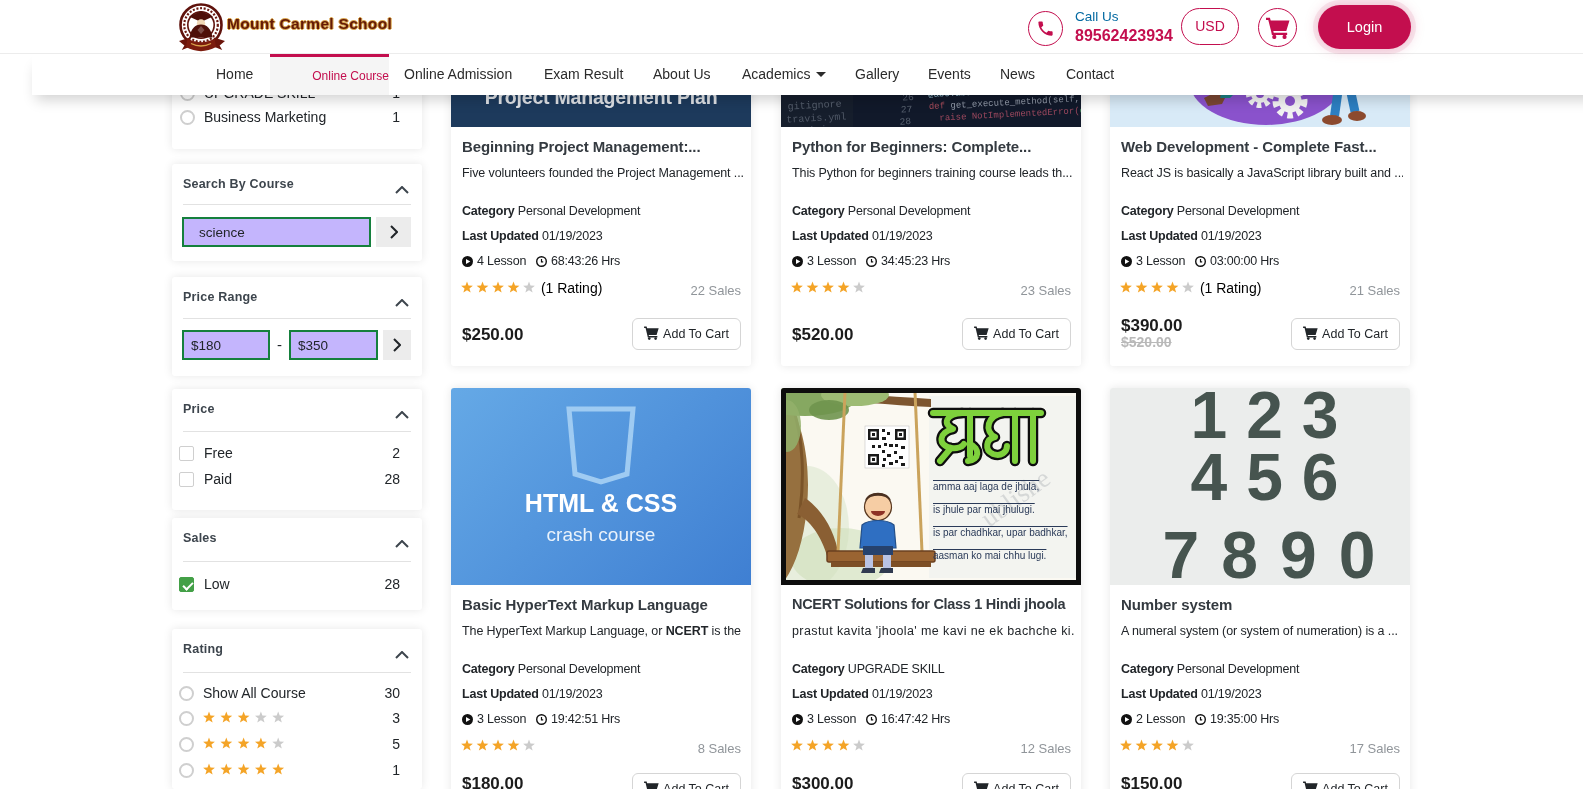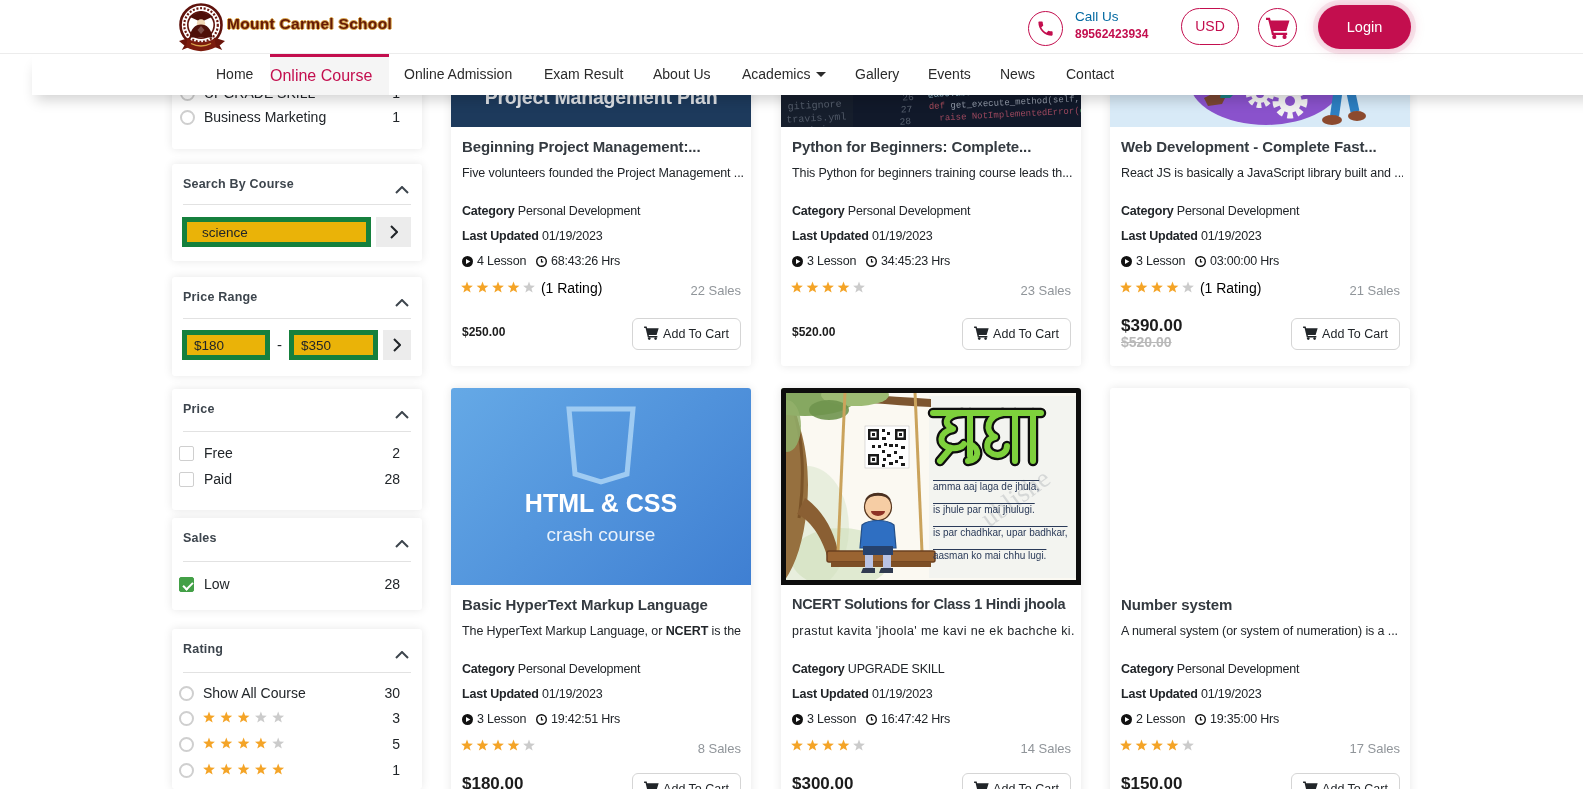--- a/index.html
+++ b/index.html
@@ -5,58 +5,58 @@
 * { margin:0; padding:0; box-sizing:border-box; }
 html,body { width:1583px; height:789px; overflow:hidden; }
 body { font-family:"Liberation Sans", sans-serif; background:#fff; position:relative; }
 .abs { position:absolute; }
 
 
 #header { position:absolute; left:0; top:0; width:1583px; height:54px; background:#fff; border-bottom:1px solid #ececec; z-index:30; }
 #nav { position:absolute; left:0; top:54px; width:1583px; height:41px; background:#fff; box-shadow:0 9px 14px -4px rgba(0,0,0,.18); z-index:29;margin-left:32px; }
 .navitem { position:absolute; top:0; height:41px; line-height:41px; font-size:14px; color:#2b2b2b; white-space:nowrap; }
 #tab-active { position:absolute; left:238px; top:0; width:119px; height:41px; background:#f5f5f5; border-top:3px solid #c30e4e; }
-#tab-active span { display:block; line-height:38px; font-size:16px; color:#c30e4e; text-align:left; }
+#tab-active span { display:block; line-height:38px; font-size:12px; color:#c30e4e; text-align:right; }
 .caret-down { display:inline-block; width:0; height:0; border-left:5px solid transparent; border-right:5px solid transparent; border-top:5px solid #2b2b2b; margin-left:6px; position:relative; top:-2px;}
 
 
 #logotxt { position:absolute; left:227px; top:15px; font-size:15.5px; font-weight:bold; color:#641a06; letter-spacing:.3px; text-shadow:1px 0 0 #d8a54e, -1px 0 0 #d8a54e, 0 1px 0 #d8a54e, 0 -1px 0 #d8a54e; }
 
 
 .hcircle { position:absolute; border:1.5px solid #c30e4e; border-radius:50%; background:#fff; }
 #callus { position:absolute; left:1075px; top:9px; font-size:13.5px; color:#0369a1; }
-#phone-num { position:absolute; left:1075px; top:27px; font-size:12px; font-weight:bold; color:#c30e4e; }
+#phone-num { position:absolute; left:1075px; top:27px; font-size:16px; font-weight:bold; color:#c30e4e; }
 #usd { position:absolute; left:1181px; top:8px; width:58px; height:37px; border:1.5px solid #c30e4e; border-radius:19px; color:#c30e4e; font-size:14px; text-align:center; line-height:34px; background:#fff; }
 #login { position:absolute; left:1318px; top:5px; width:93px; height:44px; background:#c30e4e; border-radius:22px; color:#fff; font-size:14.5px; text-align:center; line-height:44px; box-shadow:0 0 0 5px rgba(195,14,78,.08), 0 0 14px rgba(195,14,78,.25); }
 
 
 .scard { position:absolute; left:172px; width:250px; background:#fff; border-radius:3px; box-shadow:0 0 10px rgba(0,0,0,.10); }
 .stitle { position:absolute; left:11px; font-size:12.5px; font-weight:bold; color:#3d454d; letter-spacing:.2px; }
 .sdiv { position:absolute; left:11px; right:11px; height:1px; background:#e2e2e2; }
 .scaret { position:absolute; right:13px; }
 .srow { position:absolute; left:7px; right:10px; height:20px; font-size:14px; color:#212529; }
 .srow .cnt { position:absolute; right:12px; top:0; }
 .radio { display:inline-block; width:15px; height:15px; border:2px solid #cfcfcf; border-radius:50%; vertical-align:-3px; margin-right:9px; background:#fff; }
 .chk { display:inline-block; width:15px; height:15px; border:1.5px solid #cfcfcf; border-radius:2px; vertical-align:-3px; margin-right:10px; background:#fff; }
 .chk.on { background:#43a047; border-color:#43a047; position:relative; }
 .chk.on:after { content:""; position:absolute; left:4.5px; top:1.5px; width:4px; height:8px; border:solid #fff; border-width:0 2px 2px 0; transform:rotate(45deg); }
-.sinput { position:absolute; border:5px solid #15803d; background:#eab308; font-size:13.5px; color:#212529; font-family:"Liberation Sans", sans-serif; }
+.sinput { position:absolute; border:2px solid #15803d; background:#c4b5fd; font-size:13.5px; color:#212529; font-family:"Liberation Sans", sans-serif; }
 .sbtn { position:absolute; background:#ececec; text-align:center; }
 
 
 .card { position:absolute; width:300px; height:436px; background:#fff; border-radius:3px; box-shadow:0 0 10px rgba(0,0,0,.10); }
 .cimg { position:absolute; left:0; top:0; width:300px; height:197px; overflow:hidden; border-radius:3px 3px 0 0; }
 .ctitle { position:absolute; left:11px; top:208px; width:281px; font-size:15px; font-weight:bold; color:#343a40; white-space:nowrap; overflow:hidden; letter-spacing:-.1px; }
 .cdesc { position:absolute; left:11px; top:236px; width:282px; font-size:12.5px; color:#212529; white-space:nowrap; overflow:hidden; letter-spacing:-.1px; }
 .cmeta { position:absolute; left:11px; top:274px; font-size:12.5px; color:#212529; letter-spacing:-.2px; }
 .cmeta2 { position:absolute; left:11px; top:299px; font-size:12.5px; color:#212529; letter-spacing:-.2px; }
 .cles { position:absolute; left:11px; top:324px; font-size:12.5px; color:#212529; letter-spacing:-.2px; }
 .crat { position:absolute; left:10px; top:350px; font-size:14px; color:#000000; }
 .csales { position:absolute; right:10px; top:353px; font-size:13px; color:#90959a; }
-.cprice { position:absolute; left:11px; top:395px; font-size:12px; font-weight:bold; color:#1c1c1c; }
+.cprice { position:absolute; left:11px; top:395px; font-size:17px; font-weight:bold; color:#1c1c1c; }
 .cprice2 { position:absolute; left:11px; top:386px; font-size:17px; font-weight:bold; color:#1c1c1c; }
 .cstrike { position:absolute; left:11px; top:404px; font-size:14px; font-weight:bold; color:#b9b9b9; text-decoration:line-through; }
 .cbtn { position:absolute; right:10px; top:388px; width:109px; height:32px; border:1px solid #d5d5d5; border-radius:6px; background:#fff; font-size:12.5px; color:#212529; text-align:center; line-height:30px; }
 .ic { vertical-align:-2px; margin-right:4px; }
 .dv { text-decoration:overline; }
 .dv2 { text-decoration:overline; letter-spacing:.4px; }
 </style>
 </head>
 <body>
 <svg width="0" height="0" style="position:absolute;">
@@ -416,30 +416,35 @@
         <circle cx="5.5" cy="5.5" r="4.8" fill="none" stroke="#111" stroke-width="1.4"></circle>
         <polyline points="5.5,3 5.5,5.8 7.2,5.8" fill="none" stroke="#111" stroke-width="1.2"></polyline>
       </svg>16:47:42 Hrs</div>
   <div class="crat"><svg width="76.0" height="14" viewBox="0 0 76.0 14" style="vertical-align:-2px;">
         <use href="#st" x="0" y="0" width="14" height="14" fill="#f4a427"></use>
         <use href="#st" x="15.5" y="0" width="14" height="14" fill="#f4a427"></use>
         <use href="#st" x="31.0" y="0" width="14" height="14" fill="#f4a427"></use>
         <use href="#st" x="46.5" y="0" width="14" height="14" fill="#f4a427"></use>
         <use href="#st" x="62.0" y="0" width="14" height="14" fill="#cbcbcb"></use>
       </svg></div>
-  <div class="csales">14 Sales</div>
+  <div class="csales">12 Sales</div>
   <div class="cprice2">$300.00</div>
   <div class="cbtn" style="top:385px;"><svg class="ic" width="15" height="14" viewBox="0 0 18 17">
         <path d="M0 .5h3.1l.6 2.2h14l-2.5 8.2H5.6l.3 1.3h10.2v1.8H4.5L4 11.5 1.8 2.3H0z" fill="#212529"></path>
         <circle cx="6.3" cy="15.3" r="1.6" fill="#212529"></circle>
         <circle cx="14" cy="15.3" r="1.6" fill="#212529"></circle>
       </svg>Add To Cart</div>
 </div>
 
 <div class="card" style="left:1110px; top:388px;">
+  <div class="cimg" style="background:#ebedec;">
+    <div style="position:absolute; left:14px; top:-11px; width:300px; text-align:center; font-weight:bold; font-size:66px; letter-spacing:19px; color:#46544f;">123</div>
+    <div style="position:absolute; left:14px; top:51px; width:300px; text-align:center; font-weight:bold; font-size:66px; letter-spacing:19px; color:#46544f;">456</div>
+    <div style="position:absolute; left:20px; top:129px; width:300px; text-align:center; font-weight:bold; font-size:66px; letter-spacing:22px; color:#46544f;">7890</div>
+  </div>
   <div class="ctitle">Number system</div>
   <div class="cdesc">A numeral system (or system of numeration) is a ...</div>
   <div class="cmeta"><b>Category</b> Personal Development</div>
   <div class="cmeta2"><b>Last Updated</b> 01/19/2023</div>
   <div class="cles"><svg class="ic" width="11" height="11" viewBox="0 0 11 11">
         <circle cx="5.5" cy="5.5" r="5.5" fill="#111"></circle>
         <polygon points="4,3 8.3,5.5 4,8" fill="#fff"></polygon>
       </svg>2 Lesson&nbsp;&nbsp; <svg class="ic" width="11" height="11" viewBox="0 0 11 11">
         <circle cx="5.5" cy="5.5" r="4.8" fill="none" stroke="#111" stroke-width="1.4"></circle>
         <polyline points="5.5,3 5.5,5.8 7.2,5.8" fill="none" stroke="#111" stroke-width="1.2"></polyline>

